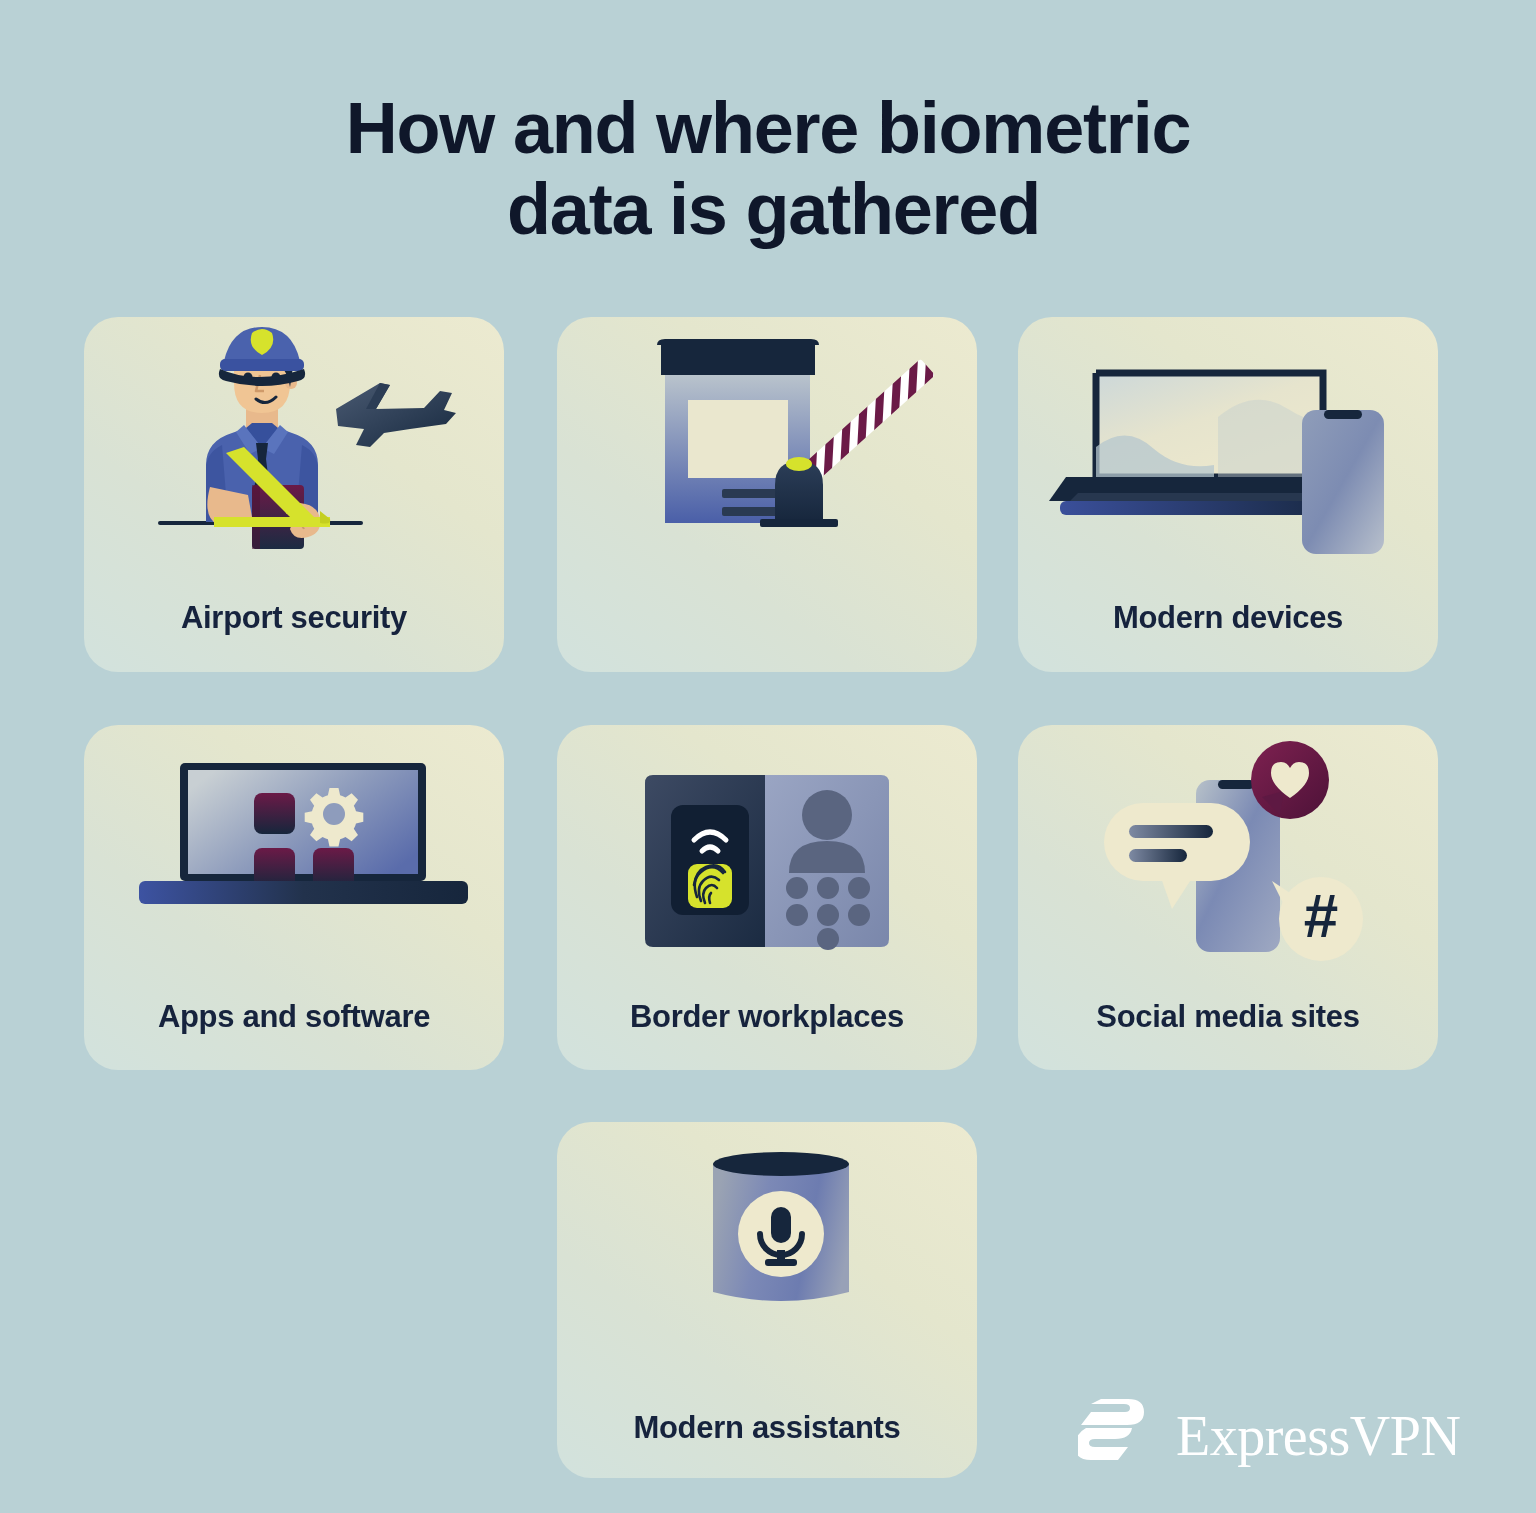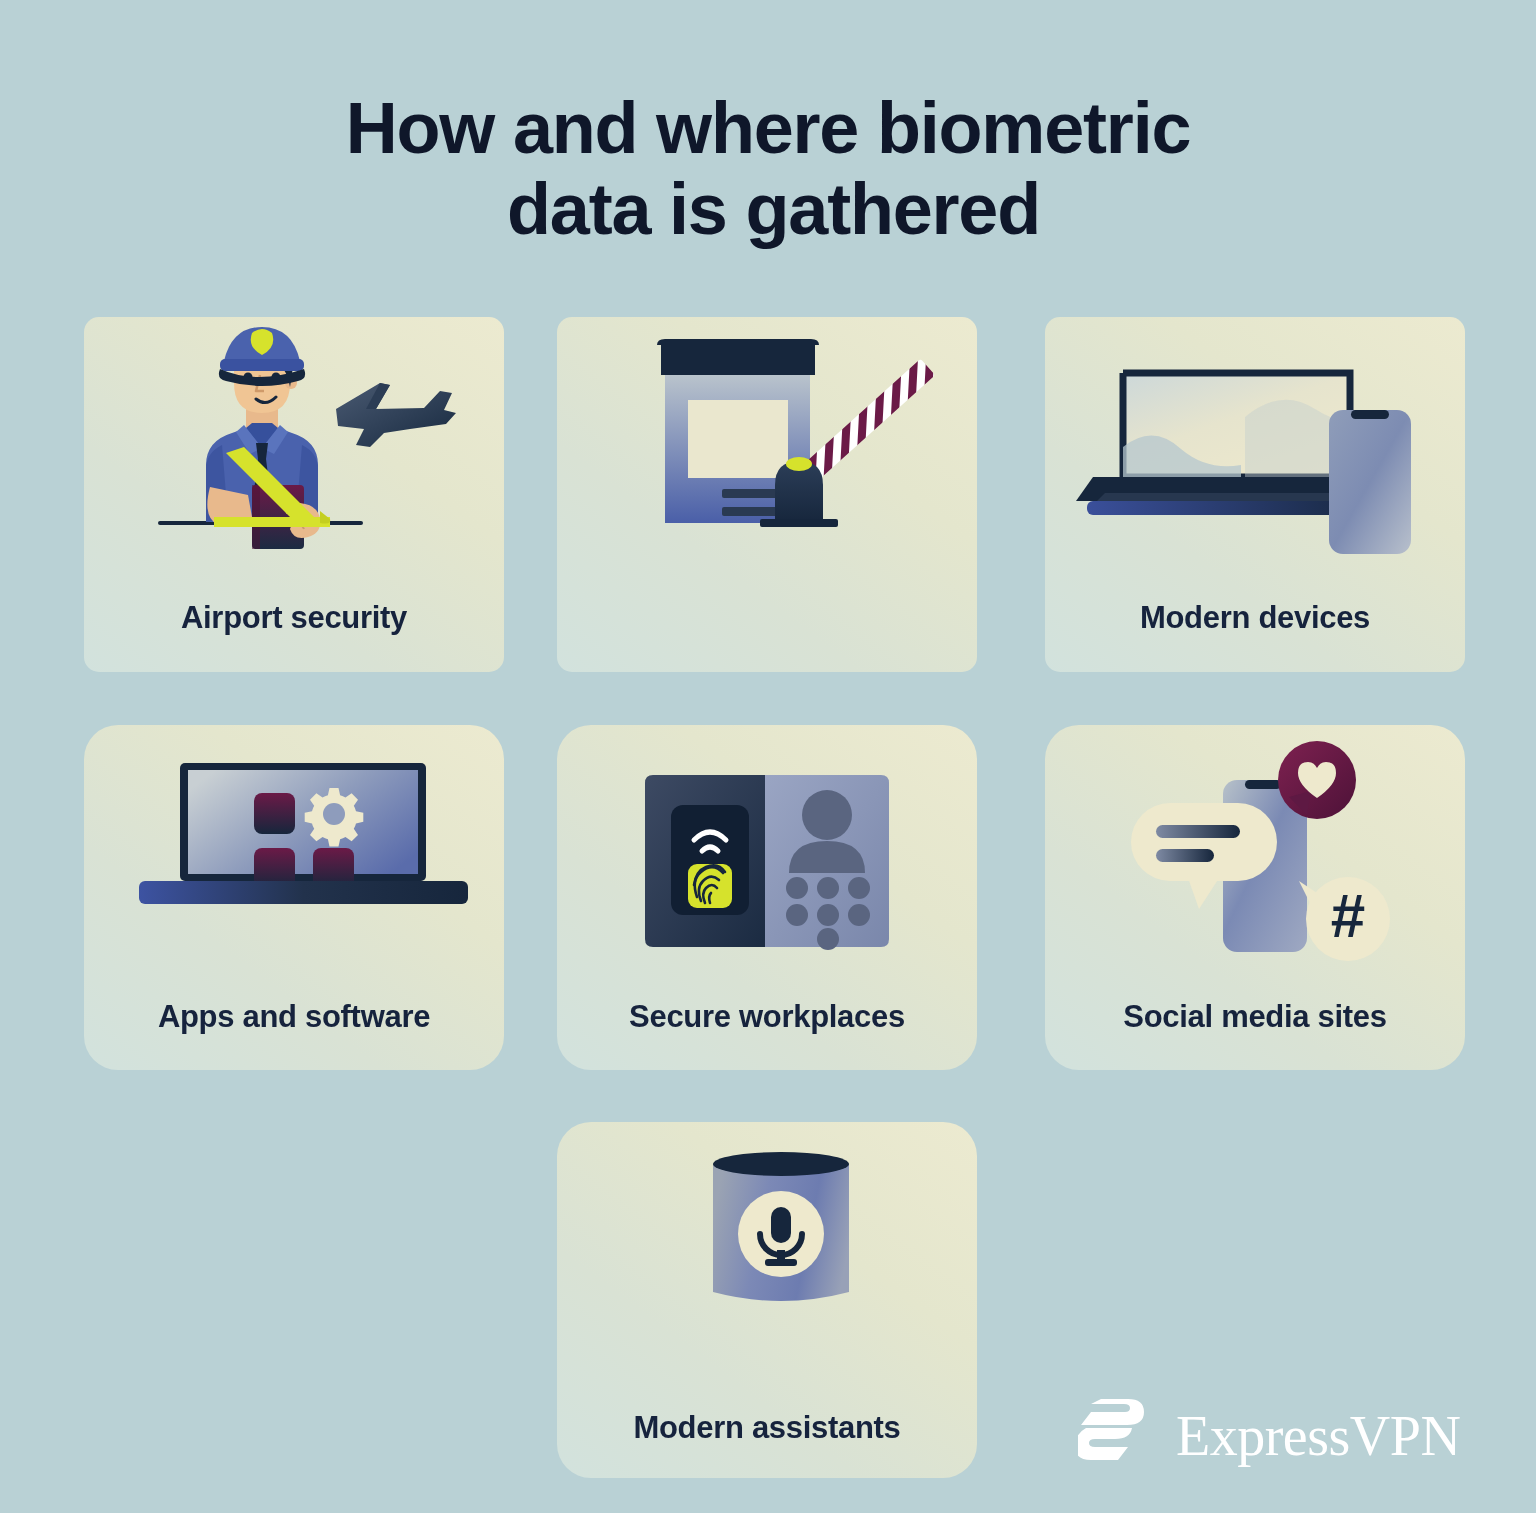--- a/index.html
+++ b/index.html
@@ -31,26 +31,26 @@
   #title .l2{ display:block;margin-left:11px; }
 
   
   .card{
     position:absolute;
     width:420px;
     border-radius:34px;
     background:linear-gradient(37deg,#d2e2dd 0%,#d9e2d4 34%,#e4e6cd 66%,#ecead0 100%);
     overflow:hidden;
   }
-  .card.r1{ top:317px; height:355px;border-radius:15px; }
+  .card.r1{ top:317px; height:355px; }
   .card.r2{ top:725px; height:345px; }
   .card.r3{ top:1122px; height:356px; }
   .c1{ left:84px; }
   .c2{ left:557px; }
-  .c3{ left:1045px;padding-left:35px; }
+  .c3{ left:1018px;padding-left:35px; }
 
   .art{
     position:absolute;
     left:0; top:0;
     width:420px;
     height:268px;
   }
   .card.r2 .art{ height:258px; }
   .card.r3 .art{ height:270px; }
 
@@ -337,21 +337,21 @@
           <circle cx="240" cy="163" r="11"></circle>
             <circle cx="271" cy="163" r="11"></circle>
             <circle cx="302" cy="163" r="11"></circle>
           <circle cx="240" cy="190" r="11"></circle>
             <circle cx="271" cy="190" r="11"></circle>
             <circle cx="302" cy="190" r="11"></circle>
           <circle cx="271" cy="214" r="11"></circle>
         </g>
       </svg>
     </div>
-    <div class="label">Secure workplaces</div>
+    <div class="label">Border workplaces</div>
   </div>
 
   <div class="card r2 c3">
     <div class="art">
       <svg viewBox="0 0 420 258" width="420" height="258">
         <defs>
           <linearGradient id="m6ph" x1="0" y1="0" x2="1" y2="1">
             <stop offset="0" stop-color="#b7c1c9"></stop>
               <stop offset="0.45" stop-color="#7b8ab4"></stop>
               <stop offset="1" stop-color="#9fa9c2"></stop>

